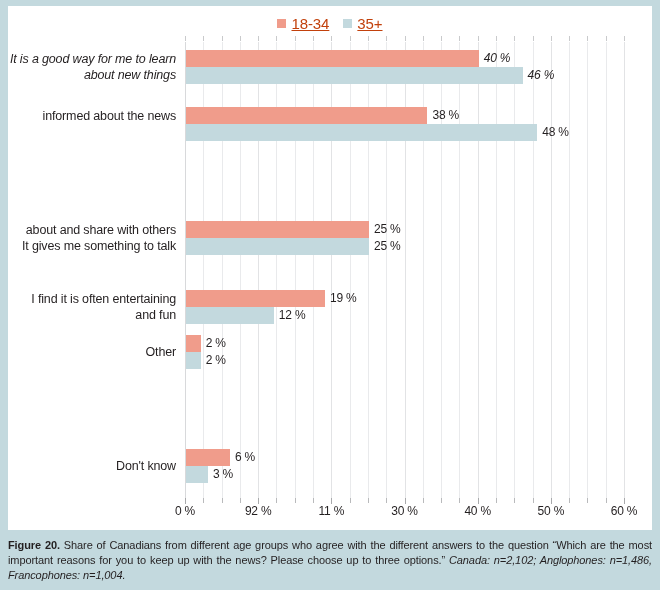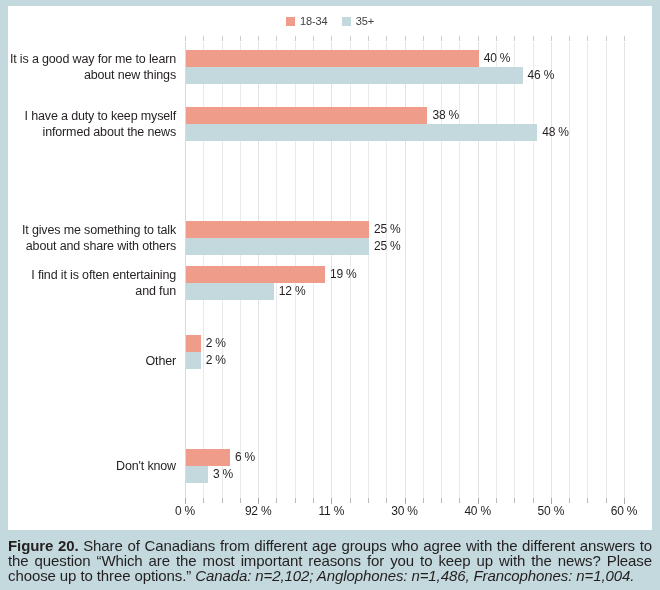--- a/index.html
+++ b/index.html
@@ -40,23 +40,24 @@
     display: flex;
     align-items: center;
     gap: 5px;
   }
   .legend-swatch {
     width: 9px;
     height: 9px;
     display: block;
   }
   .legend-label {
-    font-size: 11px;
-    color: #404040;
+    font-size: 15px;
+    color: #c2410c;
     letter-spacing: -0.1px;
+    text-decoration: underline;
   }
   
   #plot-area {
     position: absolute;
     left: 177px;   
     top: 36px;     
     width: 439px;  
     height: 456px;
   }
   .gridline {
@@ -135,21 +136,21 @@
     transform: translateX(-50%);
     white-space: nowrap;
     letter-spacing: -0.2px;
   }
   
   #caption {
     position: absolute;
     left: 8px;
     top: 538px;
     width: 644px;
-    font-size: 15px;
+    font-size: 11px;
     line-height: 15.2px;
     color: #231f20;
     text-align: justify;
     letter-spacing: -0.1px;
   }
   #caption b { font-weight: bold; }
   #caption i { font-style: italic; }
 </style>
 </head>
 <body>
@@ -245,62 +246,61 @@
         <div class="tickmark-top" style="left: 420.71px;"></div>
         <div class="tickmark major" style="left: 439px;"></div>
         <div class="tickmark-top" style="left: 439px;"></div>
         <div class="xtick-label" style="left: 0px;">0 %</div>
         <div class="xtick-label" style="left: 73.17px;">92 %</div>
         <div class="xtick-label" style="left: 146.33px;">11 %</div>
         <div class="xtick-label" style="left: 219.5px;">30 %</div>
         <div class="xtick-label" style="left: 292.67px;">40 %</div>
         <div class="xtick-label" style="left: 365.83px;">50 %</div>
         <div class="xtick-label" style="left: 439px;">60 %</div>
-        <div class="cat-row" style="top: 8px; height: 34px;">
+        <div class="cat-row" style="top: 8px; height: 34px; font-style: italic;">
           <div class="cat-label" style="top: 1px;">
             <div>It is a good way for me to learn</div>
             <div>about new things</div>
           </div>
           <div class="bar s0" style="width: 292.67px; background: rgb(240, 156, 139);"></div>
           <div class="bar-value s0" style="left: 293.67px;">40 %</div>
           <div class="bar s1" style="width: 336.57px; background: rgb(195, 217, 222);"></div>
           <div class="bar-value s1" style="left: 337.57px;">46 %</div>
         </div>
         <div class="cat-row" style="top: 65px; height: 34px;">
           <div class="cat-label" style="top: 1px;">
-            <div>I have a duty to keep myself</div>
             <div>informed about the news</div>
           </div>
           <div class="bar s0" style="width: 241.45px; background: rgb(240, 156, 139);"></div>
           <div class="bar-value s0" style="left: 242.45px;">38 %</div>
           <div class="bar s1" style="width: 351.2px; background: rgb(195, 217, 222);"></div>
           <div class="bar-value s1" style="left: 352.2px;">48 %</div>
         </div>
         <div class="cat-row" style="top: 179px; height: 34px;">
           <div class="cat-label" style="top: 1px;">
+            <div>about and share with others</div>
             <div>It gives me something to talk</div>
-            <div>about and share with others</div>
           </div>
           <div class="bar s0" style="width: 182.92px; background: rgb(240, 156, 139);"></div>
           <div class="bar-value s0" style="left: 183.92px;">25 %</div>
           <div class="bar s1" style="width: 182.92px; background: rgb(195, 217, 222);"></div>
           <div class="bar-value s1" style="left: 183.92px;">25 %</div>
         </div>
-        <div class="cat-row" style="top: 224px; height: 34px; padding-left: 27px;">
+        <div class="cat-row" style="top: 248px; height: 34px; padding-left: 27px;">
           <div class="cat-label" style="top: 1px;">
             <div>I find it is often entertaining</div>
             <div>and fun</div>
           </div>
           <div class="bar s0" style="width: 139.02px; background: rgb(240, 156, 139);"></div>
           <div class="bar-value s0" style="left: 140.02px;">19 %</div>
           <div class="bar s1" style="width: 87.8px; background: rgb(195, 217, 222);"></div>
           <div class="bar-value s1" style="left: 88.8px;">12 %</div>
         </div>
         <div class="cat-row" style="top: 293px; height: 34px;">
-          <div class="cat-label" style="top: 18px;">
+          <div class="cat-label" style="top: 9px;">
             <div>Other</div>
           </div>
           <div class="bar s0" style="width: 14.63px; background: rgb(240, 156, 139);"></div>
           <div class="bar-value s0" style="left: 15.63px;">2 %</div>
           <div class="bar s1" style="width: 14.63px; background: rgb(195, 217, 222);"></div>
           <div class="bar-value s1" style="left: 15.63px;">2 %</div>
         </div>
         <div class="cat-row" style="top: 407px; height: 34px;">
           <div class="cat-label" style="top: 9px;">
             <div>Don't know</div>

